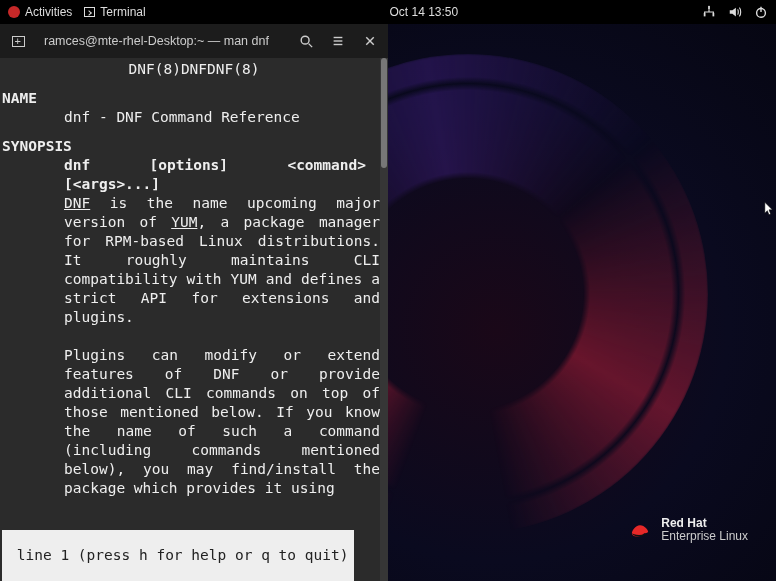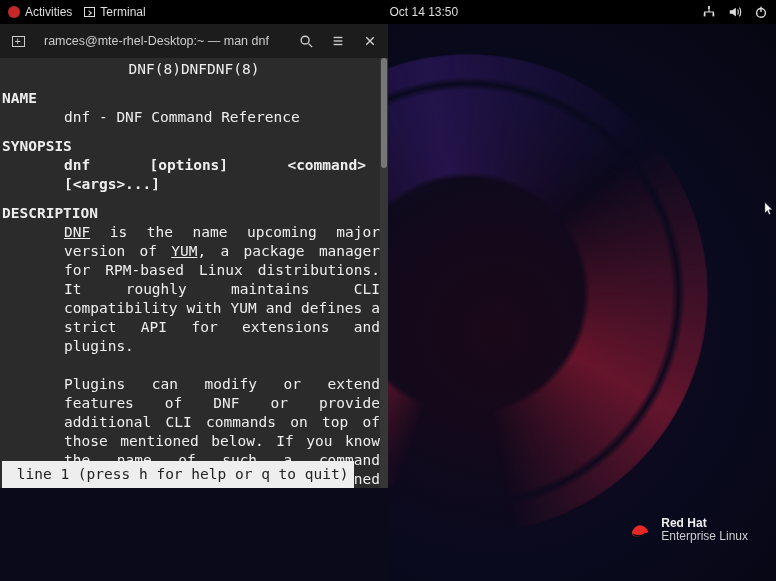--- a/index.html
+++ b/index.html
@@ -25,21 +25,21 @@
   }
   .topbar-item { display: flex; align-items: center; gap: 5px; cursor: pointer; }
   .fedora-icon { width: 12px; height: 12px; background: #c62828; border-radius: 50%; display: inline-block; }
   .term-icon { width: 11px; height: 10px; border: 1.5px solid #ddd; display: inline-block; position: relative; }
   .term-icon::after { content:''; position:absolute; left:2px; top:3px; width:3px; height:3px; border-right:1.5px solid #ddd; border-bottom:1.5px solid #ddd; transform: rotate(-45deg); }
   .tray-icon { width:14px; height:14px; display:inline-flex; align-items:center; justify-content:center; cursor:pointer; font-size:13px; color:#ddd; }
 
   .window {
     position: absolute;
     left: 0; top: 24px;
-    width: 388px; height: 464px;
+    width: 388px; height: 557px;
     background: #2d2d2d;
     display: flex; flex-direction: column;
     border-radius: 0;
   }
   .titlebar {
     height: 34px;
     background: #1c1c1c;
     display: flex; align-items: center;
     padding: 0 4px;
     gap: 4px;
@@ -76,21 +76,21 @@
   .man-sect { font-weight: bold; margin-top:10px; }
   .man-body { padding-left: 62px; padding-right: 6px; text-align: justify; }
   .man-body-indent { padding-left: 62px; padding-right: 6px; }
   .inline-bold { font-weight: bold; }
   .ul { text-decoration: underline; }
   .status-line {
     position: absolute;
     left: 2px; bottom: 0px;
     background: #eee;
     color: #222;
-    padding: 4px 6px;
+    padding: 16px 6px;
     font-size: 14.5px;
     line-height: 19px;
     white-space: pre;
   }
   .scrollbar {
     position:absolute; right:0; top:0; width:8px; bottom:0;
     background: rgba(80,80,80,0.3);
   }
   .scrollbar-thumb {
     position:absolute; left:1px; width:6px; top:0; height:110px;
@@ -235,21 +235,20 @@
     <div class="man-body-indent">dnf - DNF Command Reference</div>
 
     <div class="man-sect">SYNOPSIS</div>
     <div class="man-body-indent" style="display:flex; justify-content:space-between; padding-right:20px;">
       <span class="inline-bold">dnf</span>
       <span class="inline-bold">[options]</span>
       <span class="inline-bold">&lt;command&gt;</span>
     </div>
     <div class="man-body-indent inline-bold">[&lt;args&gt;...]</div>
 
-    <div class="man-sect">DESCRIPTION</div>
     <div class="man-body">
       <span class="ul">DNF</span><span> is the name  upcoming  major version  of  </span><span class="ul">YUM</span><span>, a package manager for RPM-based Linux distributions.  It  roughly  maintains CLI compatibility with  YUM  and defines  a strict API for extensions and plugins.</span>
     </div>
     <div class="man-body" style="margin-top:19px;">Plugins  can  modify  or  extend features of DNF or provide additional CLI commands  on  top  of those  mentioned  below.  If you know the name of such a  command (including   commands  mentioned below), you may find/install the package  which provides it using</div>
 
     <div class="status-line"> line 1 (press h for help or q to quit)</div>
 
     <div class="scrollbar">
       <div class="scrollbar-thumb"></div>
     </div>

